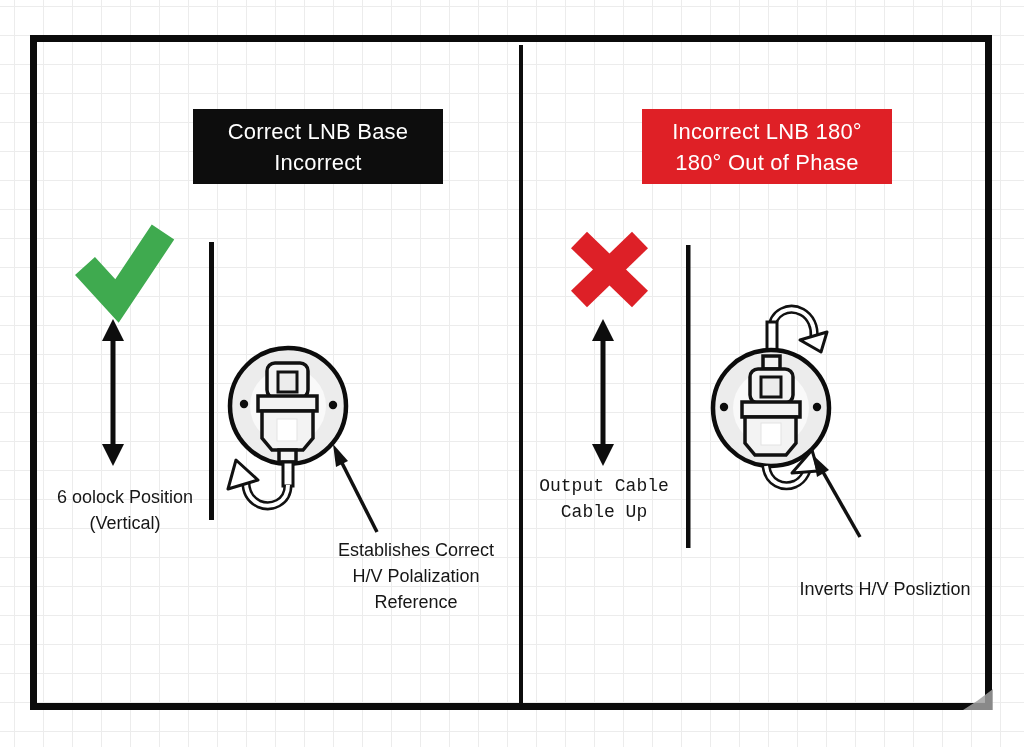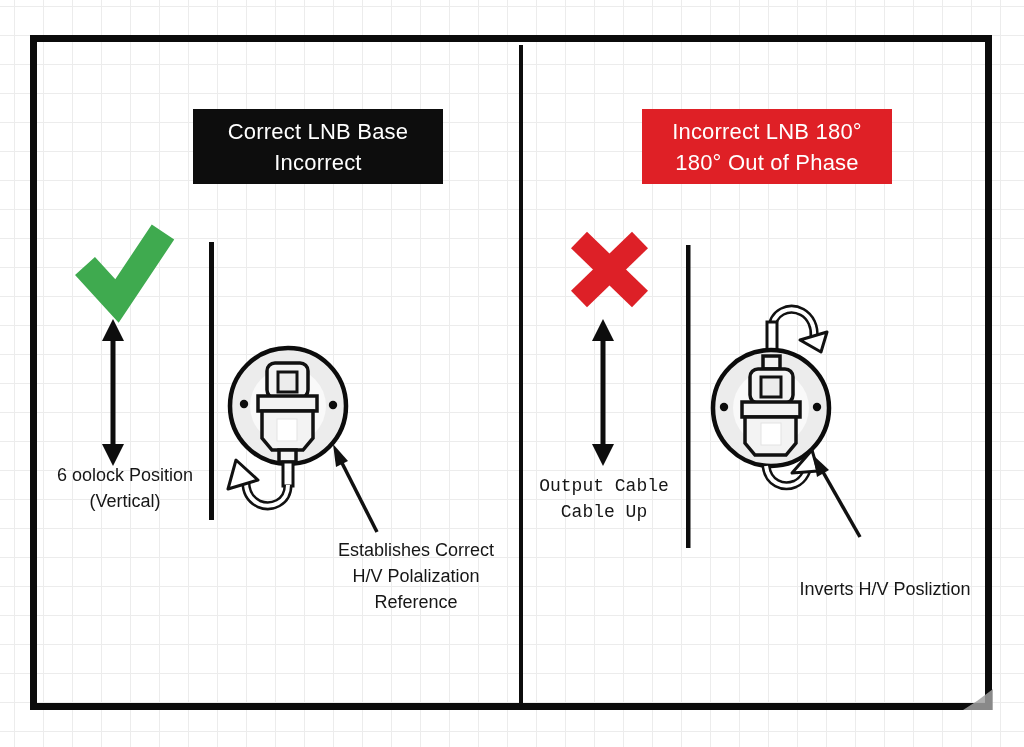--- a/index.html
+++ b/index.html
@@ -24,21 +24,21 @@
   .header{
     position:absolute;top:109px;height:75px;width:250px;
     display:flex;flex-direction:column;justify-content:center;align-items:center;
     text-align:center;font-size:22px;line-height:31px;color:#ffffff;letter-spacing:.2px;
   }
   .header-black{left:157px;background:#0d0d0d;margin-left:36px;}
   .header-red{left:642px;background:#df2026;}
   .caption{
     position:absolute;text-align:center;font-size:18px;line-height:26px;color:#161616;
   }
-  .pos-left{left:25px;top:462px;width:200px;}
+  .pos-left{left:25px;top:484px;width:200px;}
   .pos-right{left:504px;top:473px;width:200px;font-family:Liberation Mono, monospace;}
   .ann-left{left:302px;top:537px;width:228px;}
   .ann-right{left:770px;top:537px;width:230px;margin-top:39px;}
   svg.overlay{position:absolute;left:0;top:0;width:1024px;height:747px;}
 </style>
 </head>
 <body>
 
 <div class="frame"></div>
 <div class="divider"></div>

